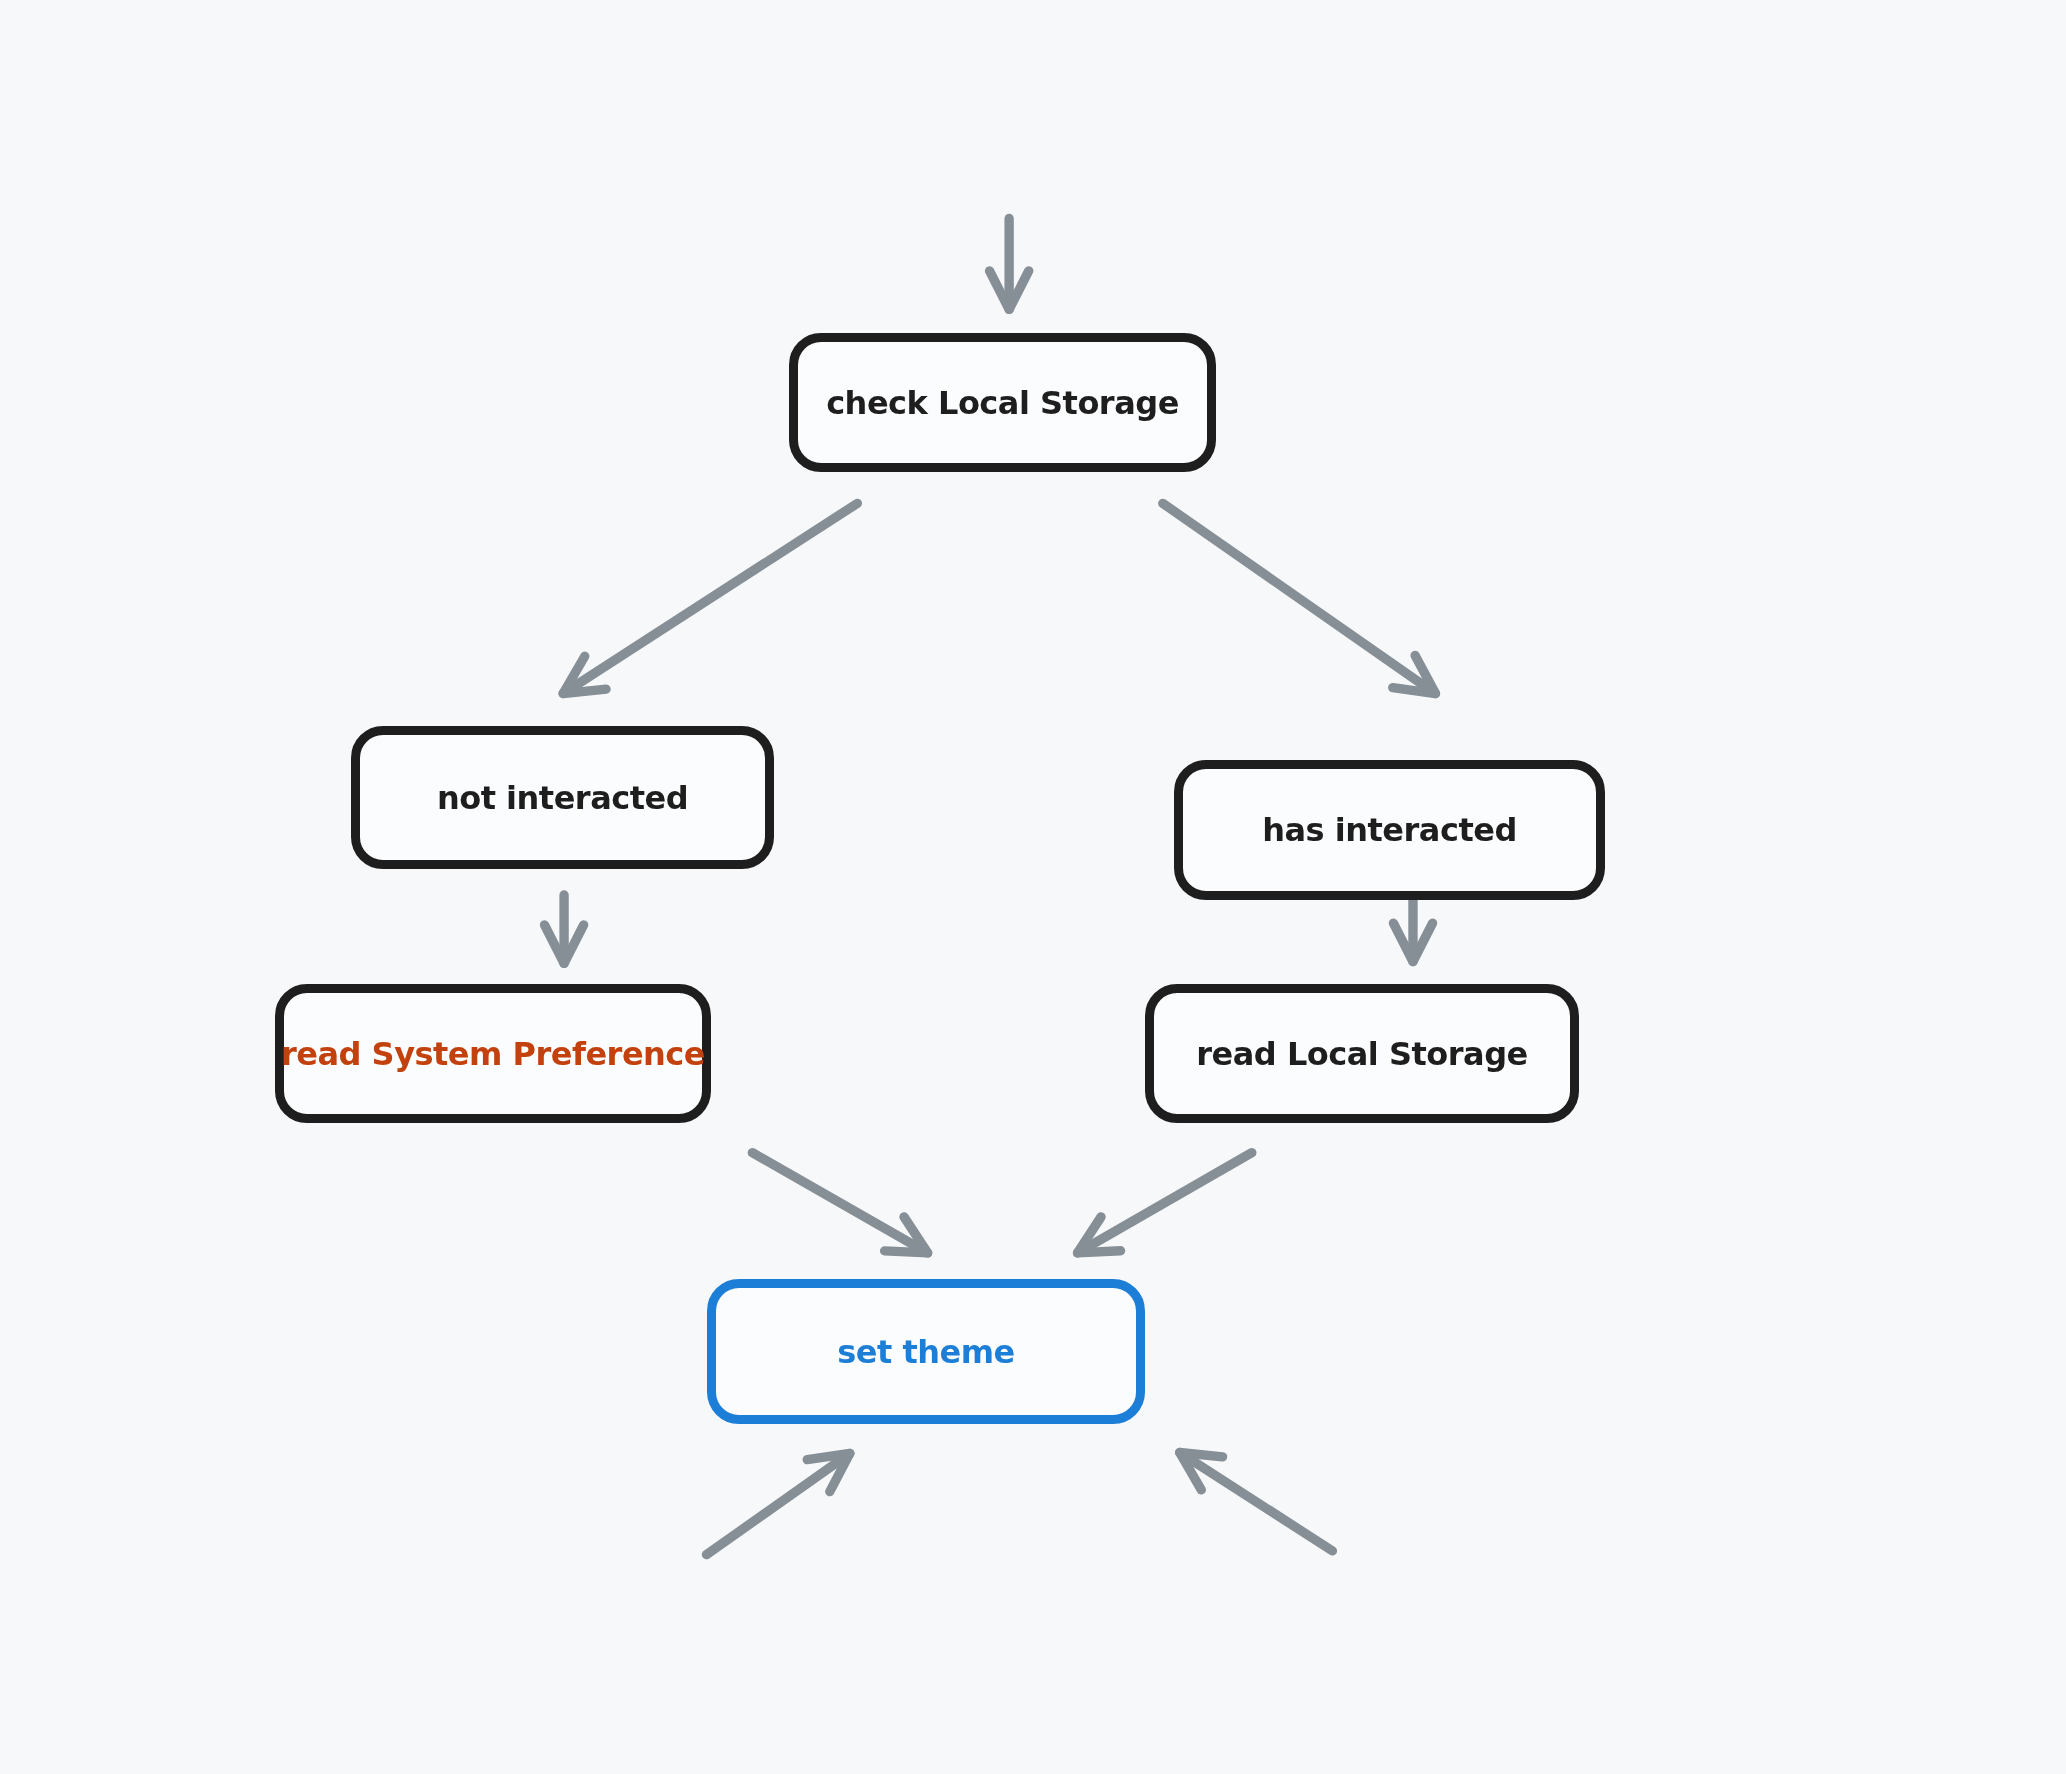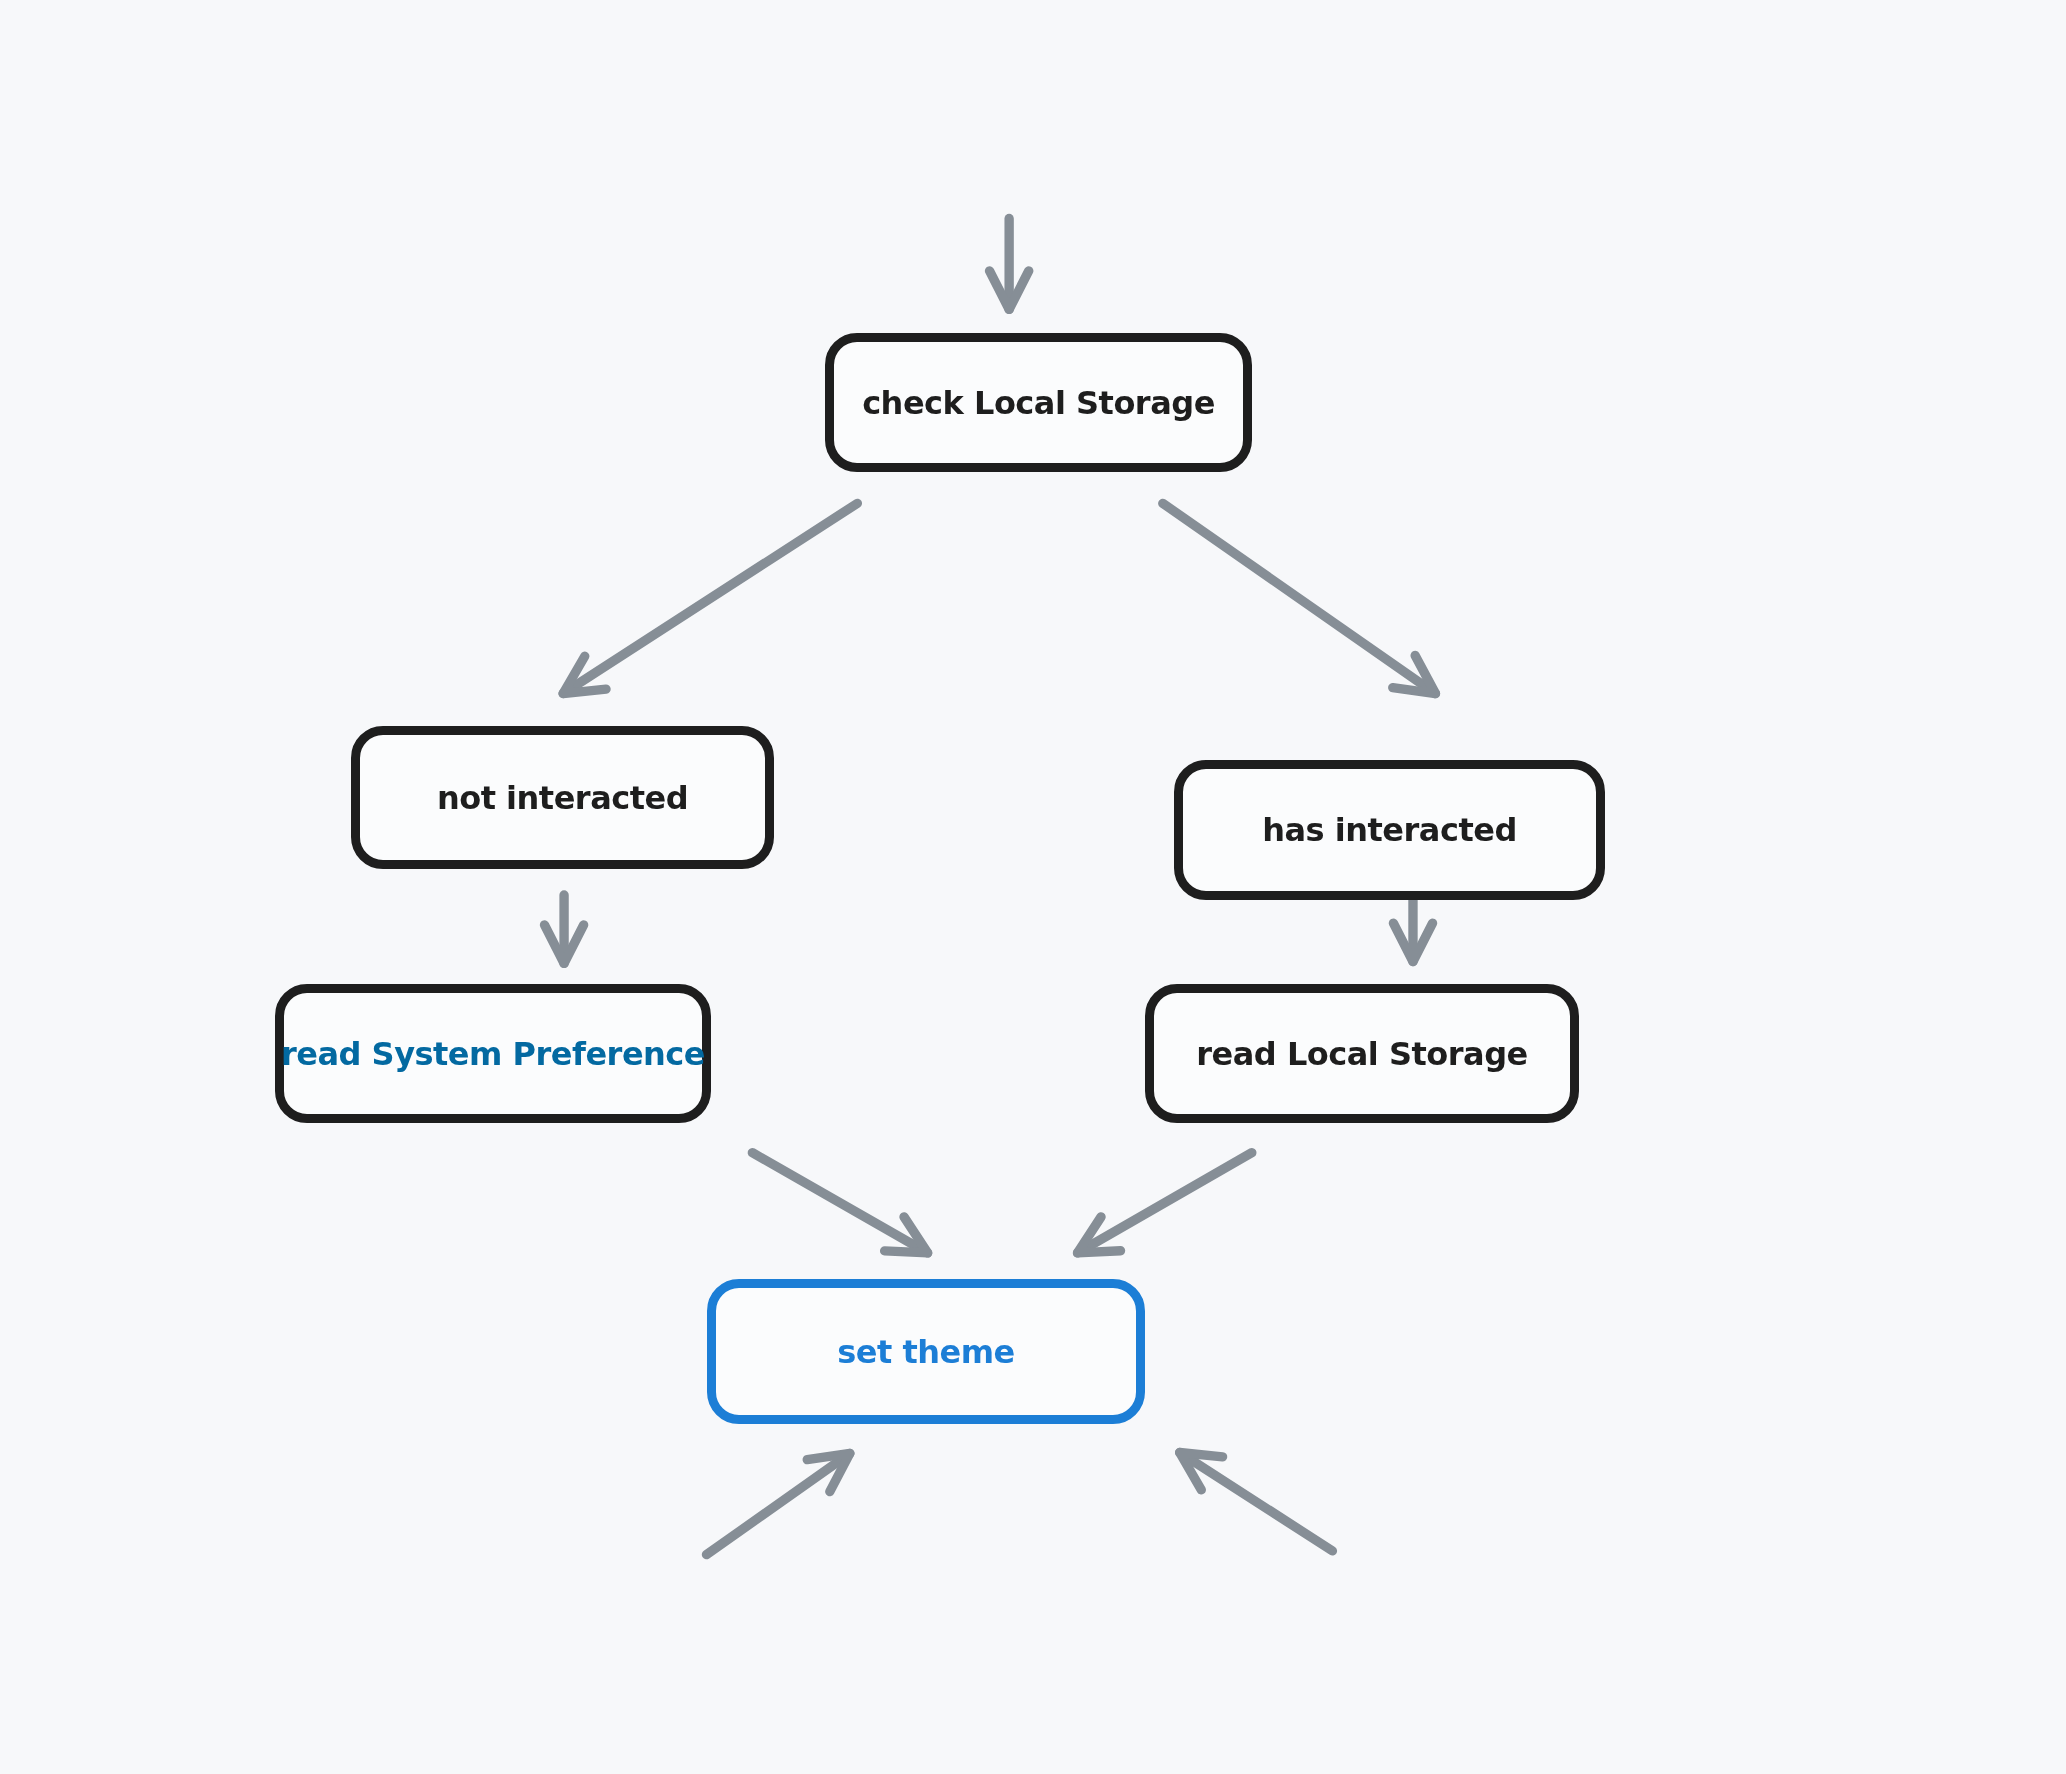--- a/index.html
+++ b/index.html
@@ -77,31 +77,31 @@
       </g>
       <g>
         <line x1="754" y1="1659" x2="907" y2="1551" stroke="#868e96" stroke-width="10"></line>
         <polyline points="885.6,1591.7 907,1551 861.5,1557.6" stroke="#868e96" stroke-width="10"></polyline>
       </g>
       <g>
         <line x1="1422" y1="1655" x2="1259" y2="1550" stroke="#868e96" stroke-width="10"></line>
         <polyline points="1304.8,1554.6 1259,1550 1282.1,1589.8" stroke="#868e96" stroke-width="10"></polyline>
       </g>
     </svg>
-    <div class="flow-node" style="left: 789px; top: 333px; width: 427px; height: 139px; background: rgb(251, 252, 253); border-color: rgb(30, 30, 30); margin-left: 36px;">
+    <div class="flow-node" style="left: 789px; top: 333px; width: 427px; height: 139px; background: rgb(251, 252, 253); border-color: rgb(30, 30, 30);">
       <span class="node-label" style="color: rgb(30, 30, 30);">check Local Storage</span>
     </div>
     <div class="flow-node" style="left: 351px; top: 726px; width: 423px; height: 143px; background: rgb(251, 252, 253); border-color: rgb(30, 30, 30);">
       <span class="node-label" style="color: rgb(30, 30, 30);">not interacted</span>
     </div>
     <div class="flow-node" style="left: 1174px; top: 724px; width: 431px; height: 140px; background: rgb(251, 252, 253); border-color: rgb(30, 30, 30); margin-top: 36px;">
       <span class="node-label" style="color: rgb(30, 30, 30);">has interacted</span>
     </div>
     <div class="flow-node" style="left: 275px; top: 984px; width: 436px; height: 139px; background: rgb(251, 252, 253); border-color: rgb(30, 30, 30);">
-      <span class="node-label" style="color: #0369a1;">read System Preference</span>
+      <span class="node-label" style="color: #c2410c;">read System Preference</span>
     </div>
     <div class="flow-node" style="left: 1145px; top: 984px; width: 434px; height: 139px; background: rgb(251, 252, 253); border-color: rgb(30, 30, 30);">
       <span class="node-label" style="color: rgb(30, 30, 30);">read Local Storage</span>
     </div>
     <div class="flow-node" style="left: 707px; top: 1279px; width: 438px; height: 145px; background: rgb(251, 252, 253); border-color: rgb(28, 126, 214);">
       <span class="node-label" style="color: rgb(28, 126, 214);">set theme</span>
     </div>
   </div>
 
 

